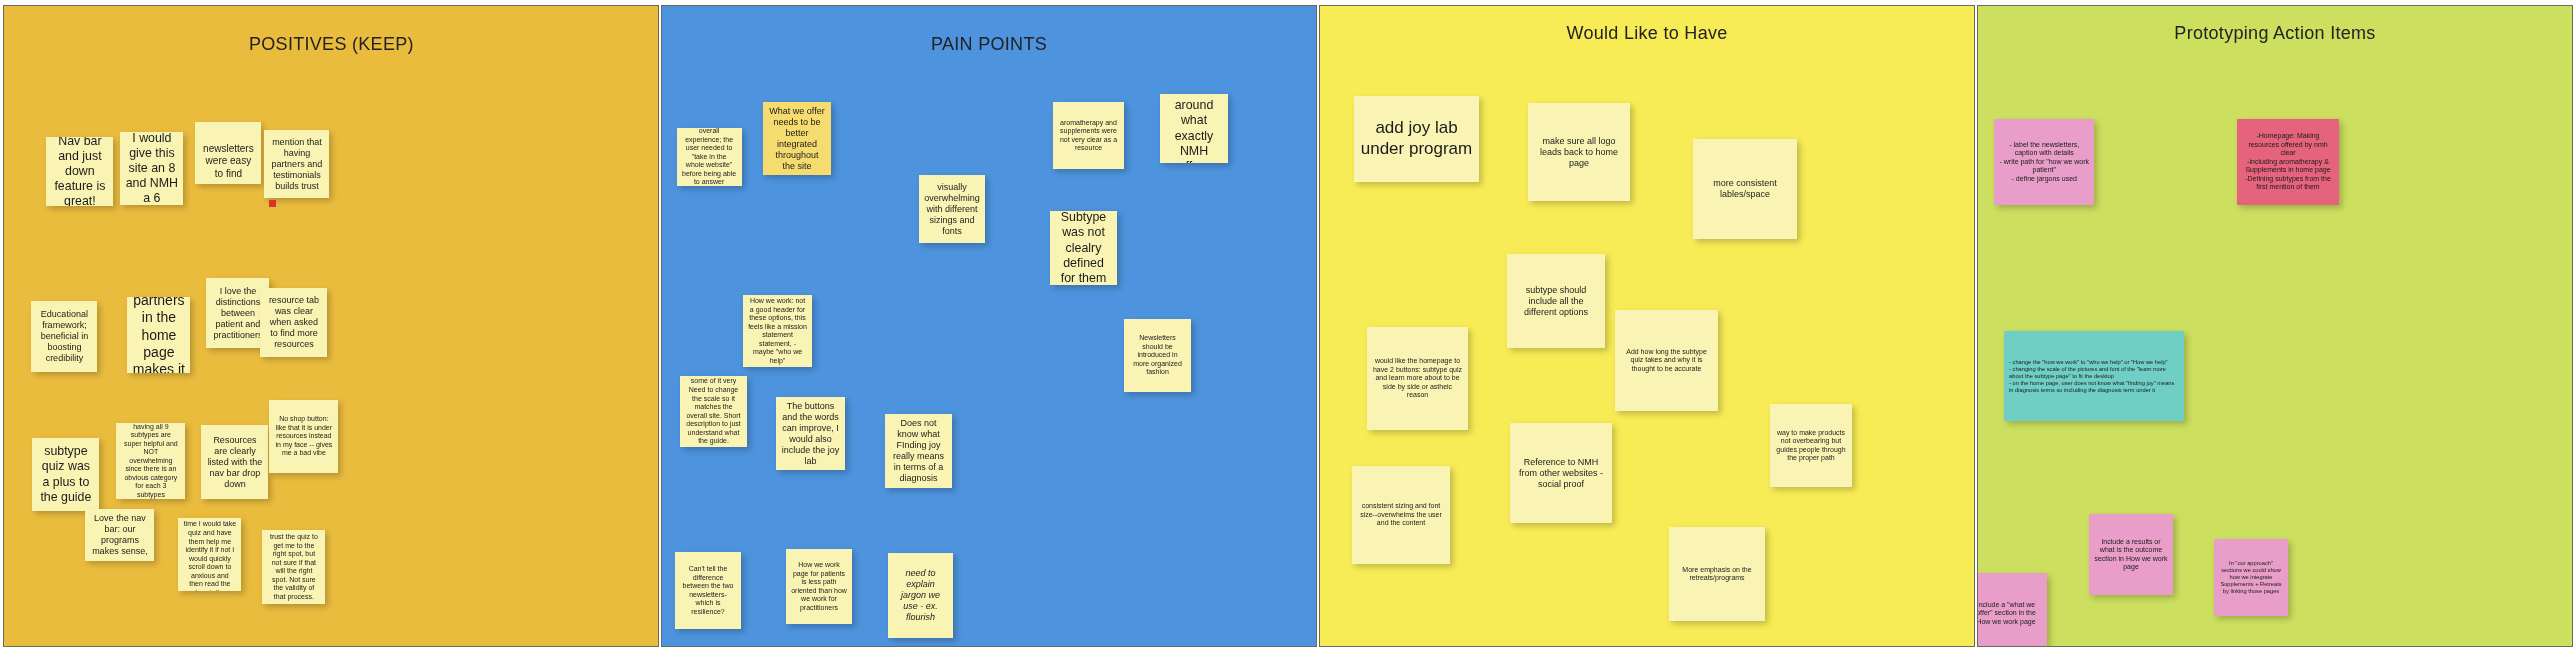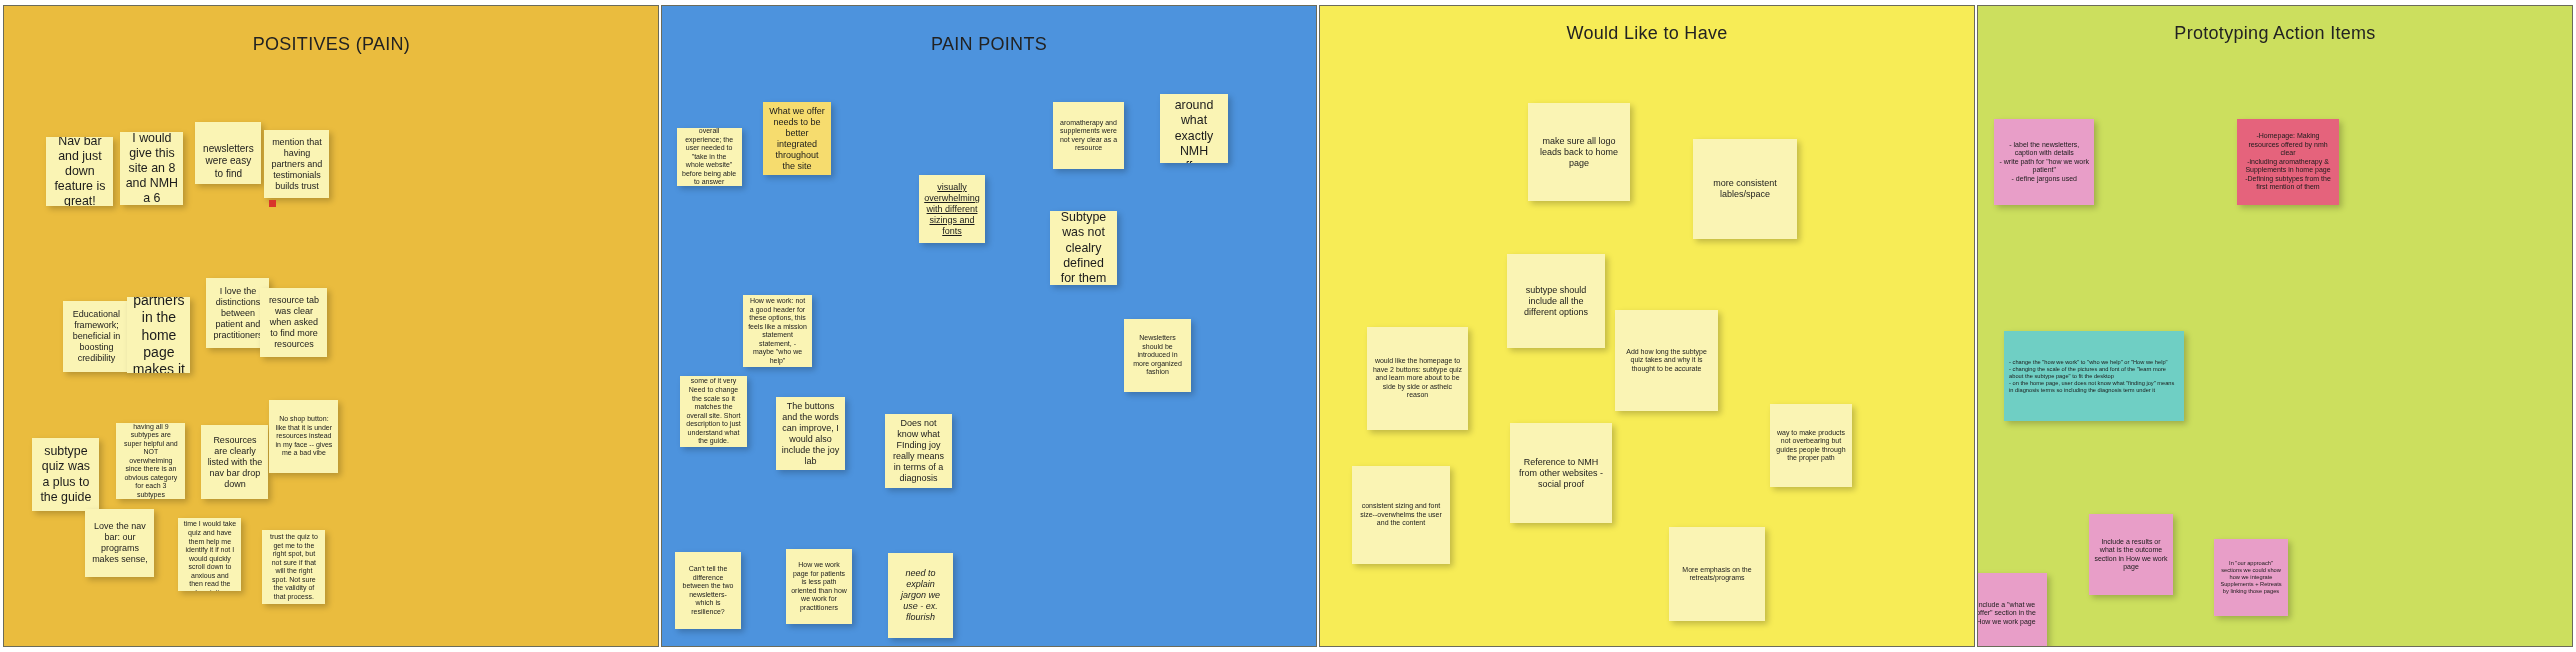--- a/index.html
+++ b/index.html
@@ -58,34 +58,34 @@
   .redmark {
     position: absolute;
     background: #d9342b;
   }
 </style>
 </head>
 <body>
 
 <div id="board">
     <div class="panel" style="left: 3.4px; width: 656px; background: rgb(234, 188, 62);">
-      <div class="panel-title" style="top: 28px;">POSITIVES (PAIN)</div>
+      <div class="panel-title" style="top: 28px;">POSITIVES (KEEP)</div>
       <div class="note" style="left: 42px; top: 131px; width: 67px; height: 69px; font-size: 12.4px;">
         <span>Nav bar and just down feature is great!</span>
       </div>
       <div class="note" style="left: 116px; top: 126px; width: 63px; height: 73px; font-size: 12.4px;">
         <span>I would give this site an 8 and NMH a 6</span>
       </div>
       <div class="note" style="left: 191px; top: 116px; width: 66px; height: 62px; font-size: 10px; align-items: flex-end;">
         <span>newsletters were easy to find</span>
       </div>
       <div class="note" style="left: 260px; top: 124px; width: 65px; height: 68px; font-size: 9px;">
         <span>mention that having partners and testimonials builds trust</span>
       </div>
-      <div class="note" style="left: 59px; top: 295px; width: 66px; height: 71px; font-size: 9px;">
+      <div class="note" style="left: 27px; top: 295px; width: 66px; height: 71px; font-size: 9px;">
         <span>Educational framework; beneficial in boosting credibility</span>
       </div>
       <div class="note" style="left: 123px; top: 291px; width: 63px; height: 76px; font-size: 14px;">
         <span>Listing out the partners in the home page makes it look credible</span>
       </div>
       <div class="note" style="left: 202px; top: 272px; width: 63px; height: 70px; font-size: 9px;">
         <span>I love the distinctions between patient and practitioners</span>
       </div>
       <div class="note" style="left: 256px; top: 282px; width: 67px; height: 69px; font-size: 9px;">
         <span>resource tab was clear when asked to find more resources</span>
@@ -95,21 +95,21 @@
       </div>
       <div class="note" style="left: 112px; top: 417px; width: 69px; height: 76px; font-size: 7px;">
         <span>having all 9 subtypes are super helpful and NOT overwhelming since there is an obvious category for each 3 subtypes</span>
       </div>
       <div class="note" style="left: 197px; top: 419px; width: 67px; height: 74px; font-size: 9px;">
         <span>Resources are clearly listed with the nav bar drop down</span>
       </div>
       <div class="note" style="left: 265px; top: 394px; width: 69px; height: 73px; font-size: 7px;">
         <span>No shop button: like that it is under resources instead in my face -- gives me a bad vibe</span>
       </div>
-      <div class="note" style="left: 81px; top: 503px; width: 69px; height: 68px; font-size: 9px;">
+      <div class="note" style="left: 81px; top: 503px; width: 69px; height: 52px; font-size: 9px;">
         <span>Love the nav bar: our programs makes sense,</span>
       </div>
       <div class="note" style="left: 174px; top: 512px; width: 63px; height: 73px; font-size: 7px;">
         <span>Note: If I had time I would take quiz and have them help me identify it if not I would quickly scroll down to anxious and then read the description</span>
       </div>
       <div class="note" style="left: 258px; top: 524px; width: 63px; height: 74px; font-size: 7px;">
         <span>trust the quiz to get me to the right spot, but not sure if that will the right spot. Not sure the validity of that process.</span>
       </div>
       <div class="redmark" style="left: 265px; top: 194px; width: 6.9px; height: 6.9px;"></div>
     </div>
@@ -120,21 +120,21 @@
       </div>
       <div class="note gold" style="left: 101px; top: 96px; width: 68px; height: 73px; font-size: 9px;">
         <span>What we offer needs to be better integrated throughout the site</span>
       </div>
       <div class="note" style="left: 391px; top: 96px; width: 71px; height: 67px; font-size: 7px;">
         <span>aromatherapy and supplements were not very clear as a resource</span>
       </div>
       <div class="note" style="left: 498px; top: 88px; width: 68px; height: 69px; font-size: 12.4px;">
         <span>confusion around what exactly NMH offers</span>
       </div>
-      <div class="note" style="left: 257px; top: 169px; width: 66px; height: 68px; font-size: 9px; text-decoration: underline;">
+      <div class="note" style="left: 257px; top: 169px; width: 66px; height: 68px; font-size: 9px;">
         <span>visually overwhelming with different sizings and fonts</span>
       </div>
       <div class="note" style="left: 388px; top: 205px; width: 67px; height: 74px; font-size: 12.4px;">
         <span>Subtype was not clealry defined for them</span>
       </div>
       <div class="note" style="left: 81px; top: 289px; width: 69px; height: 72px; font-size: 7px;">
         <span>How we work: not a good header for these options, this feels like a mission statement statement, - maybe "who we help"</span>
       </div>
       <div class="note" style="left: 462px; top: 313px; width: 67px; height: 73px; font-size: 7px;">
         <span>Newsletters should be introduced in more organized fashion</span>
@@ -153,20 +153,23 @@
       </div>
       <div class="note" style="left: 124px; top: 543px; width: 66px; height: 75px; font-size: 7px;">
         <span>How we work page for patients is less path oriented than how we work for practitioners</span>
       </div>
       <div class="note" style="left: 226px; top: 547px; width: 65px; height: 85px; font-size: 9px; font-style: italic;">
         <span>need to explain jargon we use - ex. flourish</span>
       </div>
     </div>
     <div class="panel" style="left: 1319px; width: 656px; background: rgb(247, 236, 86);">
       <div class="panel-title" style="top: 17px;">Would Like to Have</div>
+      <div class="note" style="left: 34px; top: 90px; width: 125px; height: 86px; font-size: 17px;">
+        <span>add joy lab under program</span>
+      </div>
       <div class="note" style="left: 208px; top: 97px; width: 102px; height: 98px; font-size: 9px;">
         <span>make sure all logo leads back to home page</span>
       </div>
       <div class="note" style="left: 373px; top: 133px; width: 104px; height: 100px; font-size: 9px;">
         <span>more consistent lables/space</span>
       </div>
       <div class="note" style="left: 187px; top: 248px; width: 98px; height: 94px; font-size: 9px;">
         <span>subtype should include all the different options</span>
       </div>
       <div class="note" style="left: 295px; top: 304px; width: 103px; height: 101px; font-size: 7px;">

